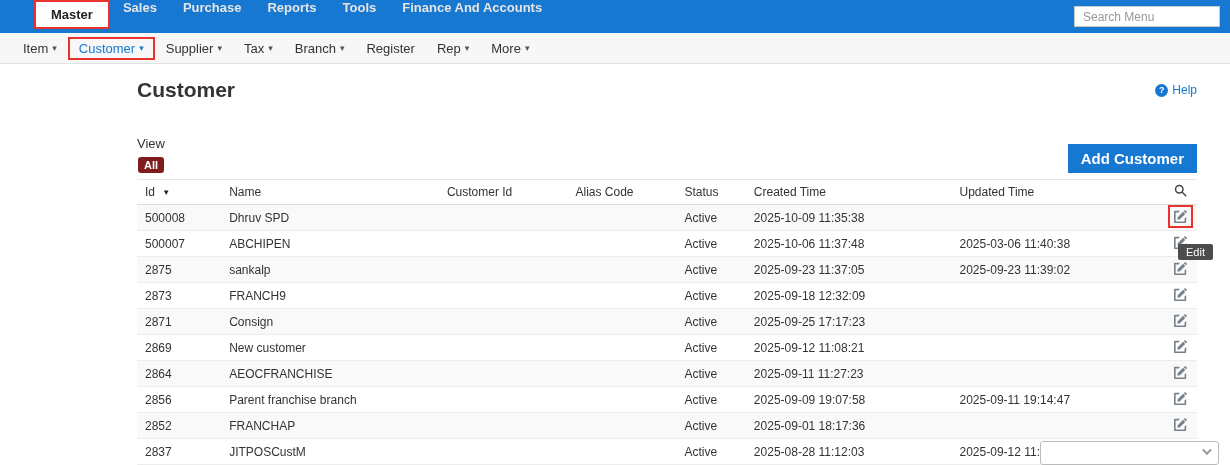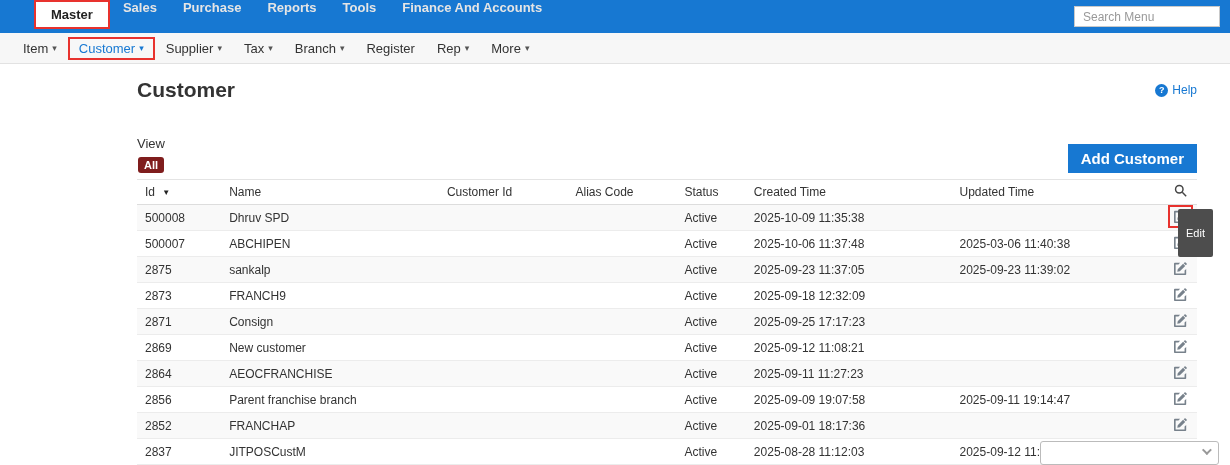--- a/index.html
+++ b/index.html
@@ -72,22 +72,22 @@
     padding:4px 8px; height:22px; cursor:pointer; white-space:nowrap;
   }
   tbody td { border-bottom:1px solid #ececec; padding:4px 8px; height:23px; white-space:nowrap; }
   tbody tr:nth-child(odd) { background:#f9f9f9; }
   .sort-icon { font-size:8px; color:#222; margin-left:4px; vertical-align:middle; }
   .col-action { width:22px; text-align:center; }
   td.col-action { position:relative; text-align:center; overflow:visible; }
   .edit-btn { display:inline-flex; align-items:center; justify-content:center; cursor:pointer; padding:1px 2px; }
   .edit-btn.annotated { outline:2px solid #e8322e; outline-offset:2px; }
   .tooltip {
-    position:absolute; top:4px; right:-16px; background:#4d4d4d; color:#fff;
-    font-size:11px; padding:18px 8px; border-radius:2px; white-space:nowrap; z-index:6;
+    position:absolute; top:39px; right:-16px; background:#4d4d4d; color:#fff;
+    font-size:11px; padding:2px 8px; border-radius:2px; white-space:nowrap; z-index:6;
   }
 
   
   .footer-select {
     position:absolute; top:441px; right:11px; width:179px; height:24px;
     background:#fff; border:1px solid #bbb; border-radius:3px; cursor:pointer;
   }
   .footer-select .chev {
     position:absolute; right:9px; top:6px; width:7px; height:7px;
     border-right:2px solid #999; border-bottom:2px solid #999;

